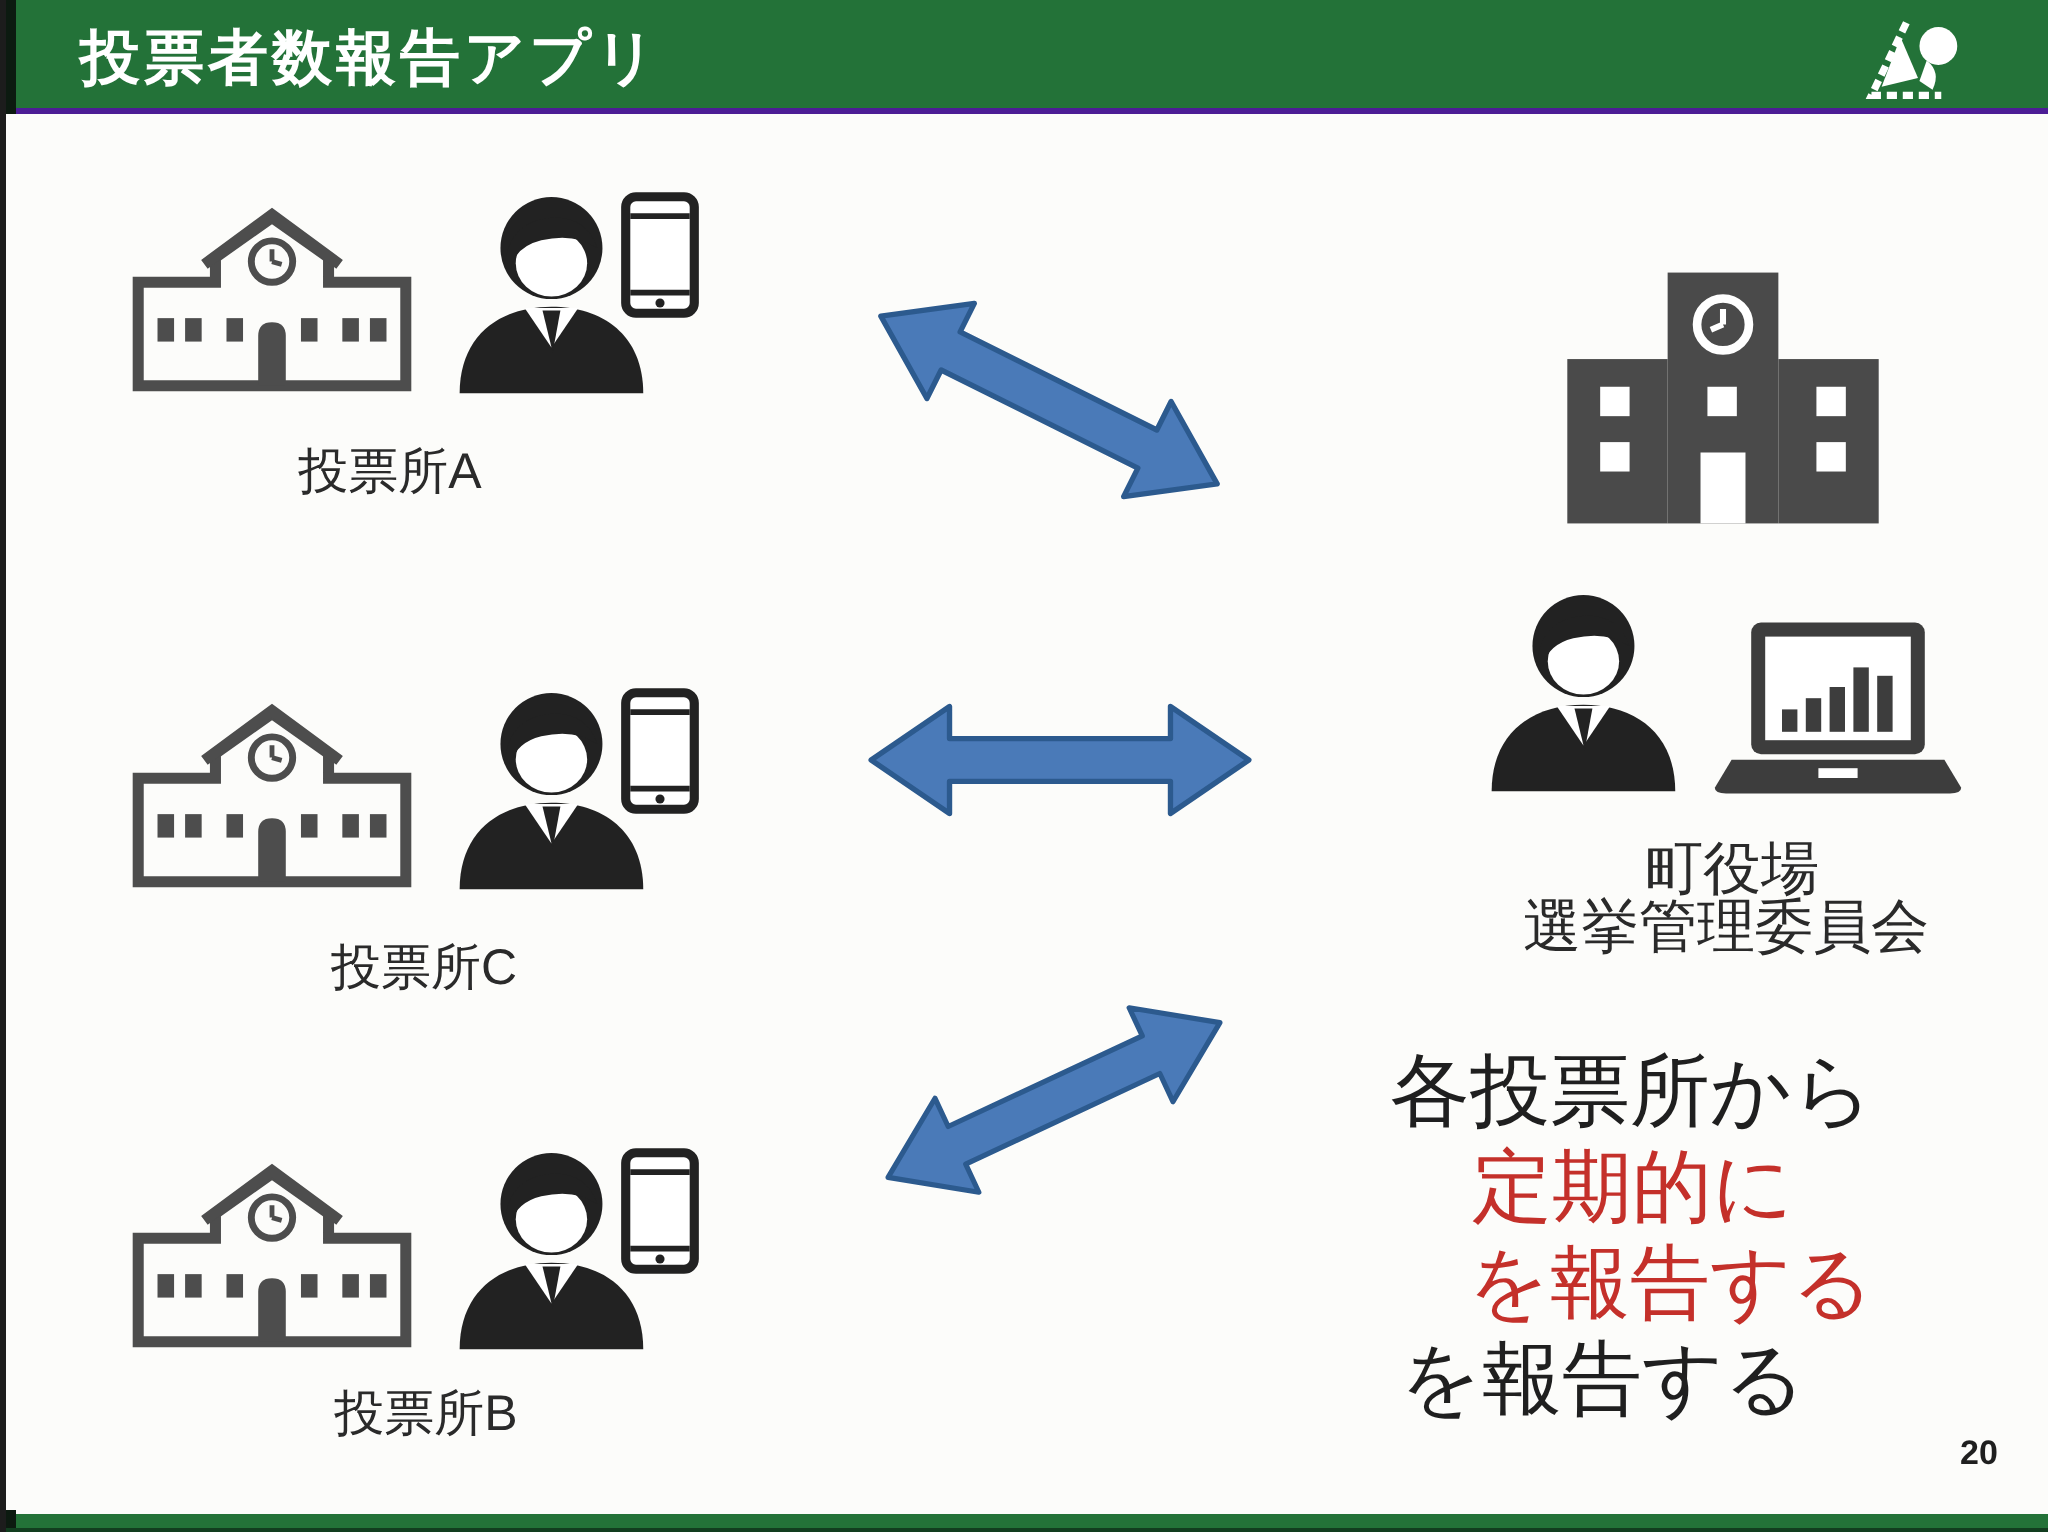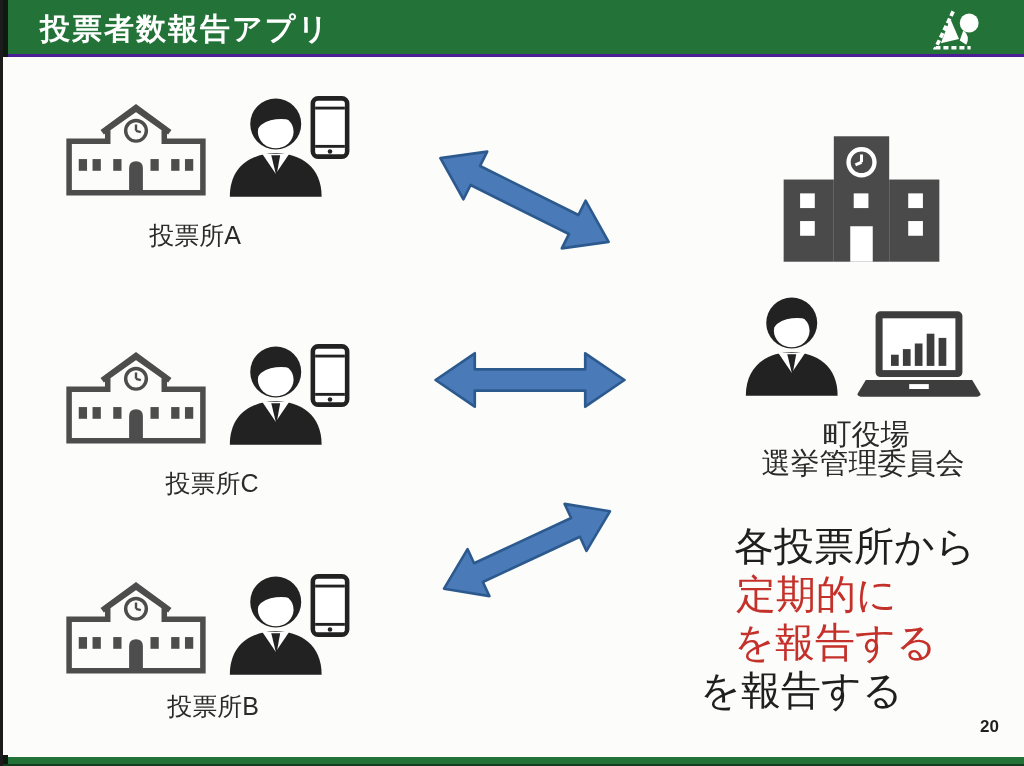--- a/index.html
+++ b/index.html
@@ -209,21 +209,21 @@
         <use href="#sym-person"></use>
       </svg>
     <svg class="abs" style="left:856px;top:308px" width="126" height="92">
         <use href="#sym-laptop"></use>
       </svg>
     <div class="office-label" style="left:866px;top:415px">町役場</div>
     <div class="office-label" style="left:863px;top:444px">選挙管理委員会</div>
   </div>
 
   <div>
-    <div class="note-line note-black" style="left:734px;top:523px">各投票所から</div>
+    <div class="note-line note-black" style="left:695px;top:523px">各投票所から</div>
     <div class="note-line note-red" style="left:736px;top:571px">定期的に</div>
     <div class="note-line note-red" style="left:734px;top:619px">を報告する</div>
     <div class="note-line note-black" style="left:700px;top:667px">を報告する</div>
   </div>
 
   <div class="page-number">20</div>
 
   <div class="footer">
     <div class="footer-edge"></div>
   </div>

